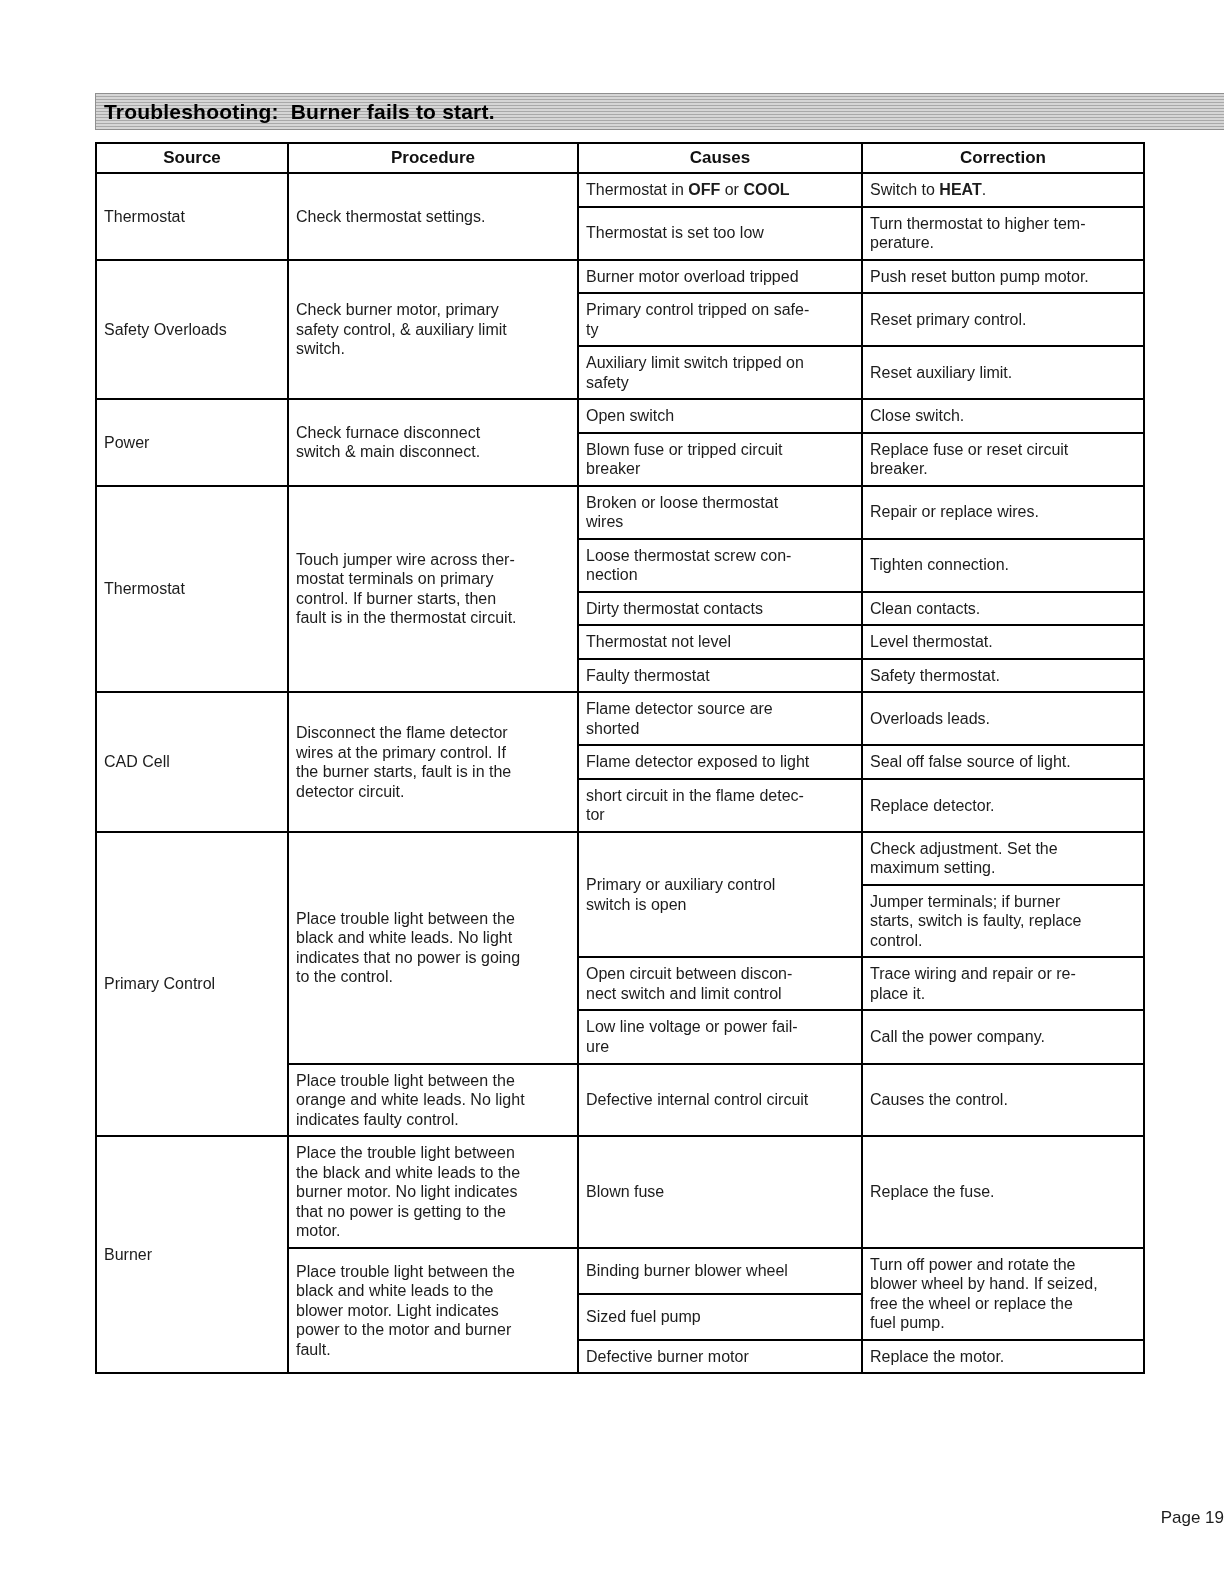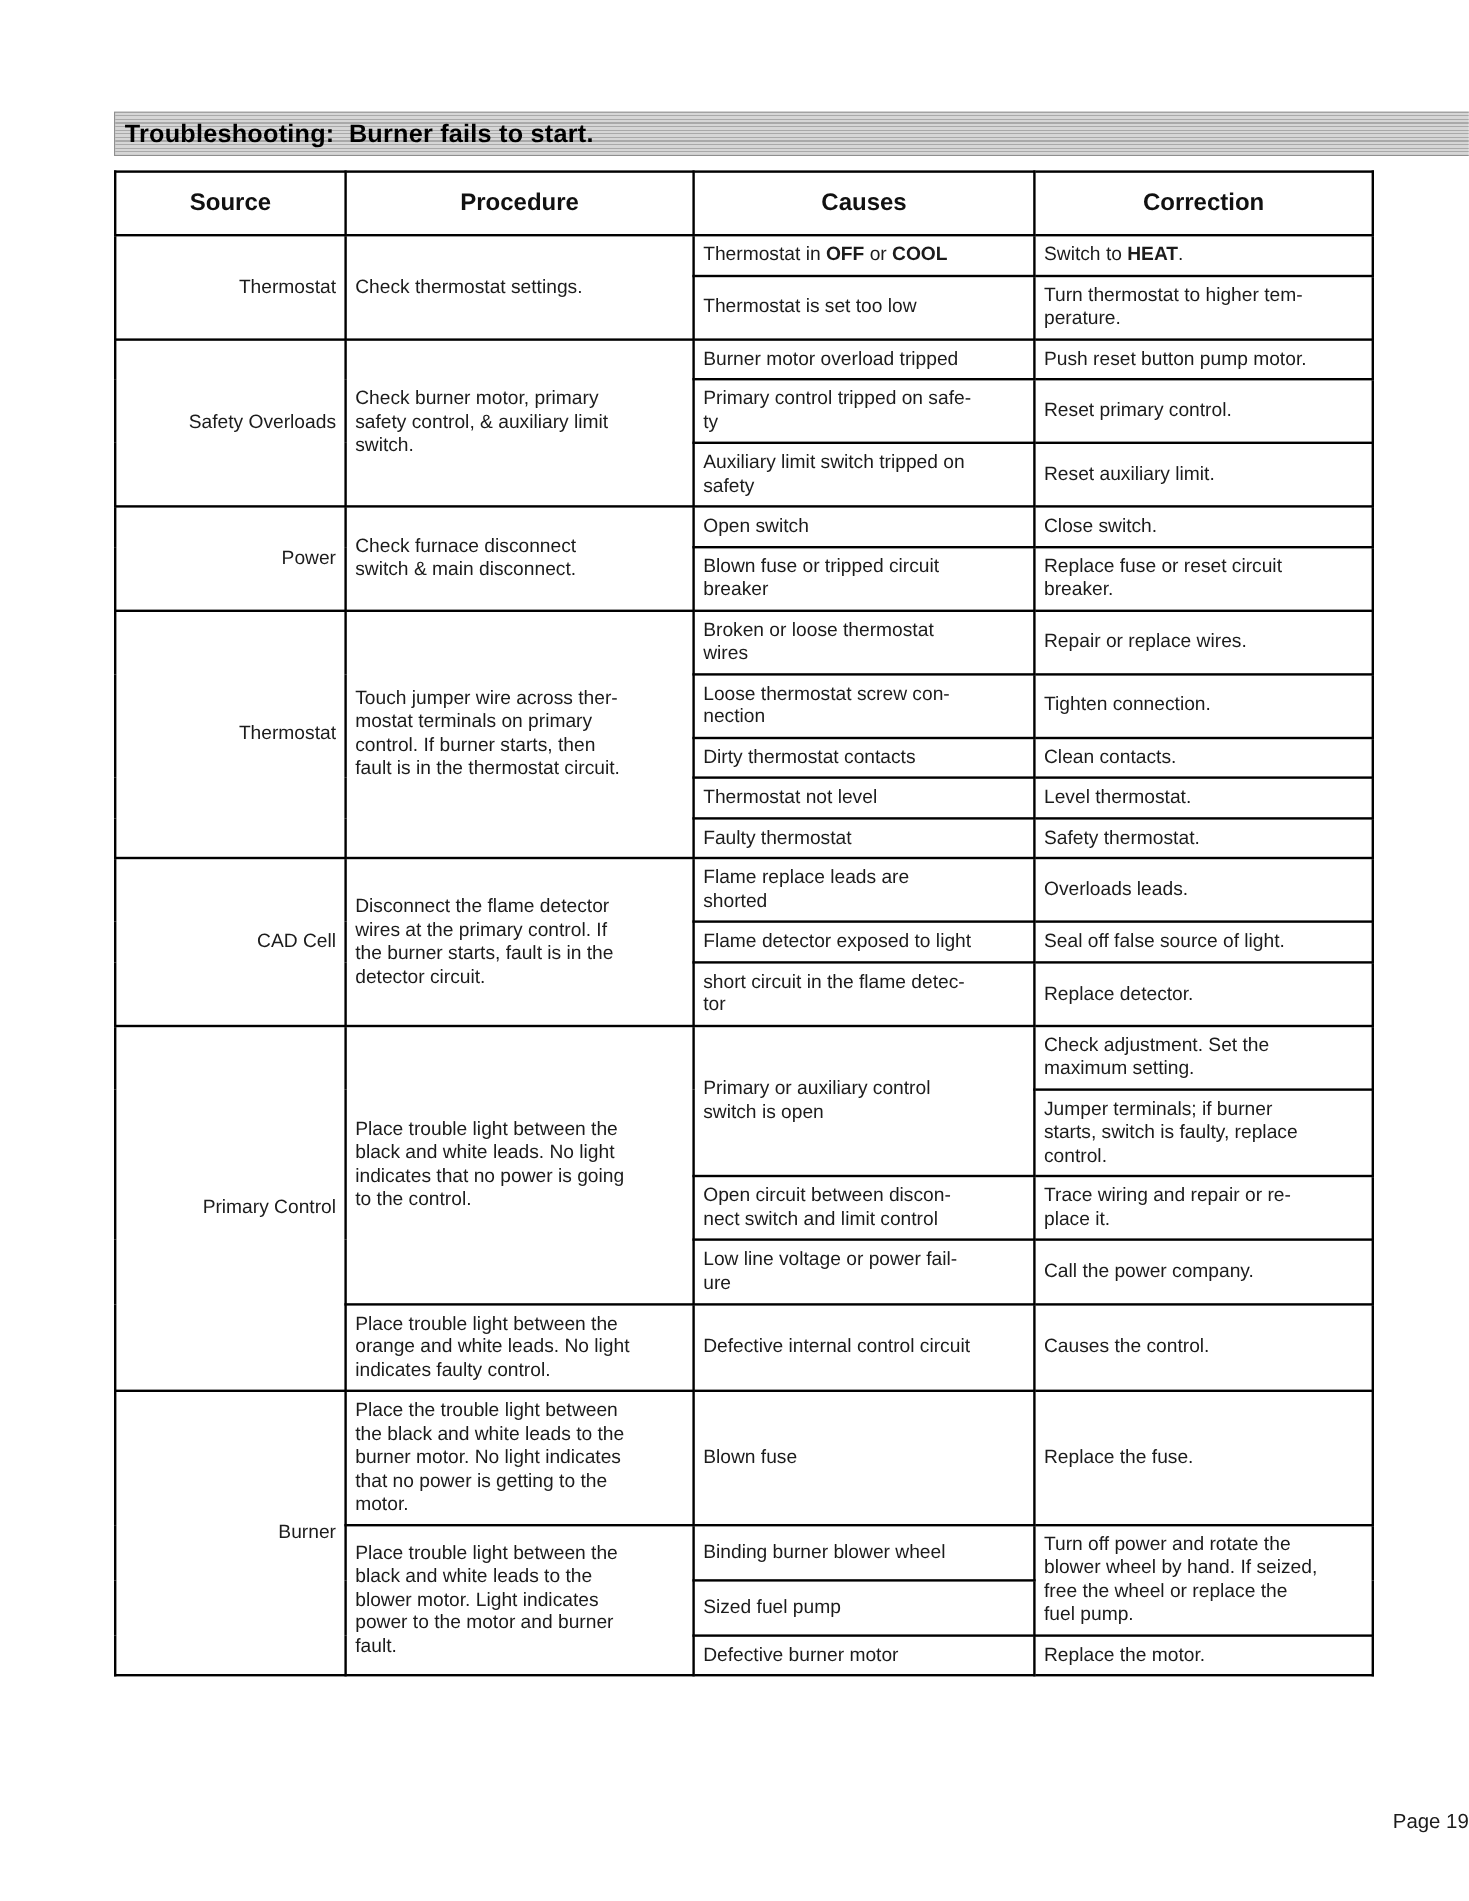--- a/index.html
+++ b/index.html
@@ -41,35 +41,35 @@
   table.ts {
     width: 1048px;
     border-collapse: collapse;
     table-layout: fixed;
   }
   table.ts th, table.ts td {
     border: 2px solid #000;
     box-sizing: border-box;
   }
   table.ts th {
-    font-size: 20px;
+    font-size: 17px;
     font-weight: bold;
     text-align: center;
-    padding: 14px 4px;
+    padding: 4px 4px;
     color: #111;
   }
   table.ts td {
     font-size: 16px;
     line-height: 1.22;
     padding: 6px 7px;
     vertical-align: middle;
     white-space: pre-line;
     color: #1c1c1c;
   }
-  td.src { text-align: right; }
+  td.src { text-align: left; }
   td.proc, td.cause, td.corr { text-align: left; }
   b { font-weight: bold; }
   .footer {
     position: absolute;
     top: 1508px;
     left: 0;
     width: 100%;
     text-align: right;
     font-size: 17px;
     color: #1c1c1c;
@@ -173,21 +173,21 @@
         <td class="cause">Faulty thermostat</td>
         <td class="corr">Safety thermostat.</td>
       </tr>
 
       <tr>
         <td rowspan="3" class="src">CAD Cell</td>
         <td rowspan="3" class="proc">Disconnect the flame detector
 wires at the primary control. If
 the burner starts, fault is in the
 detector circuit.</td>
-        <td class="cause">Flame replace leads are
+        <td class="cause">Flame detector source are
 shorted</td>
         <td class="corr">Overloads leads.</td>
       </tr>
       <tr>
         <td class="cause">Flame detector exposed to light</td>
         <td class="corr">Seal off false source of light.</td>
       </tr>
       <tr>
         <td class="cause">short circuit in the flame detec-
 tor</td>

